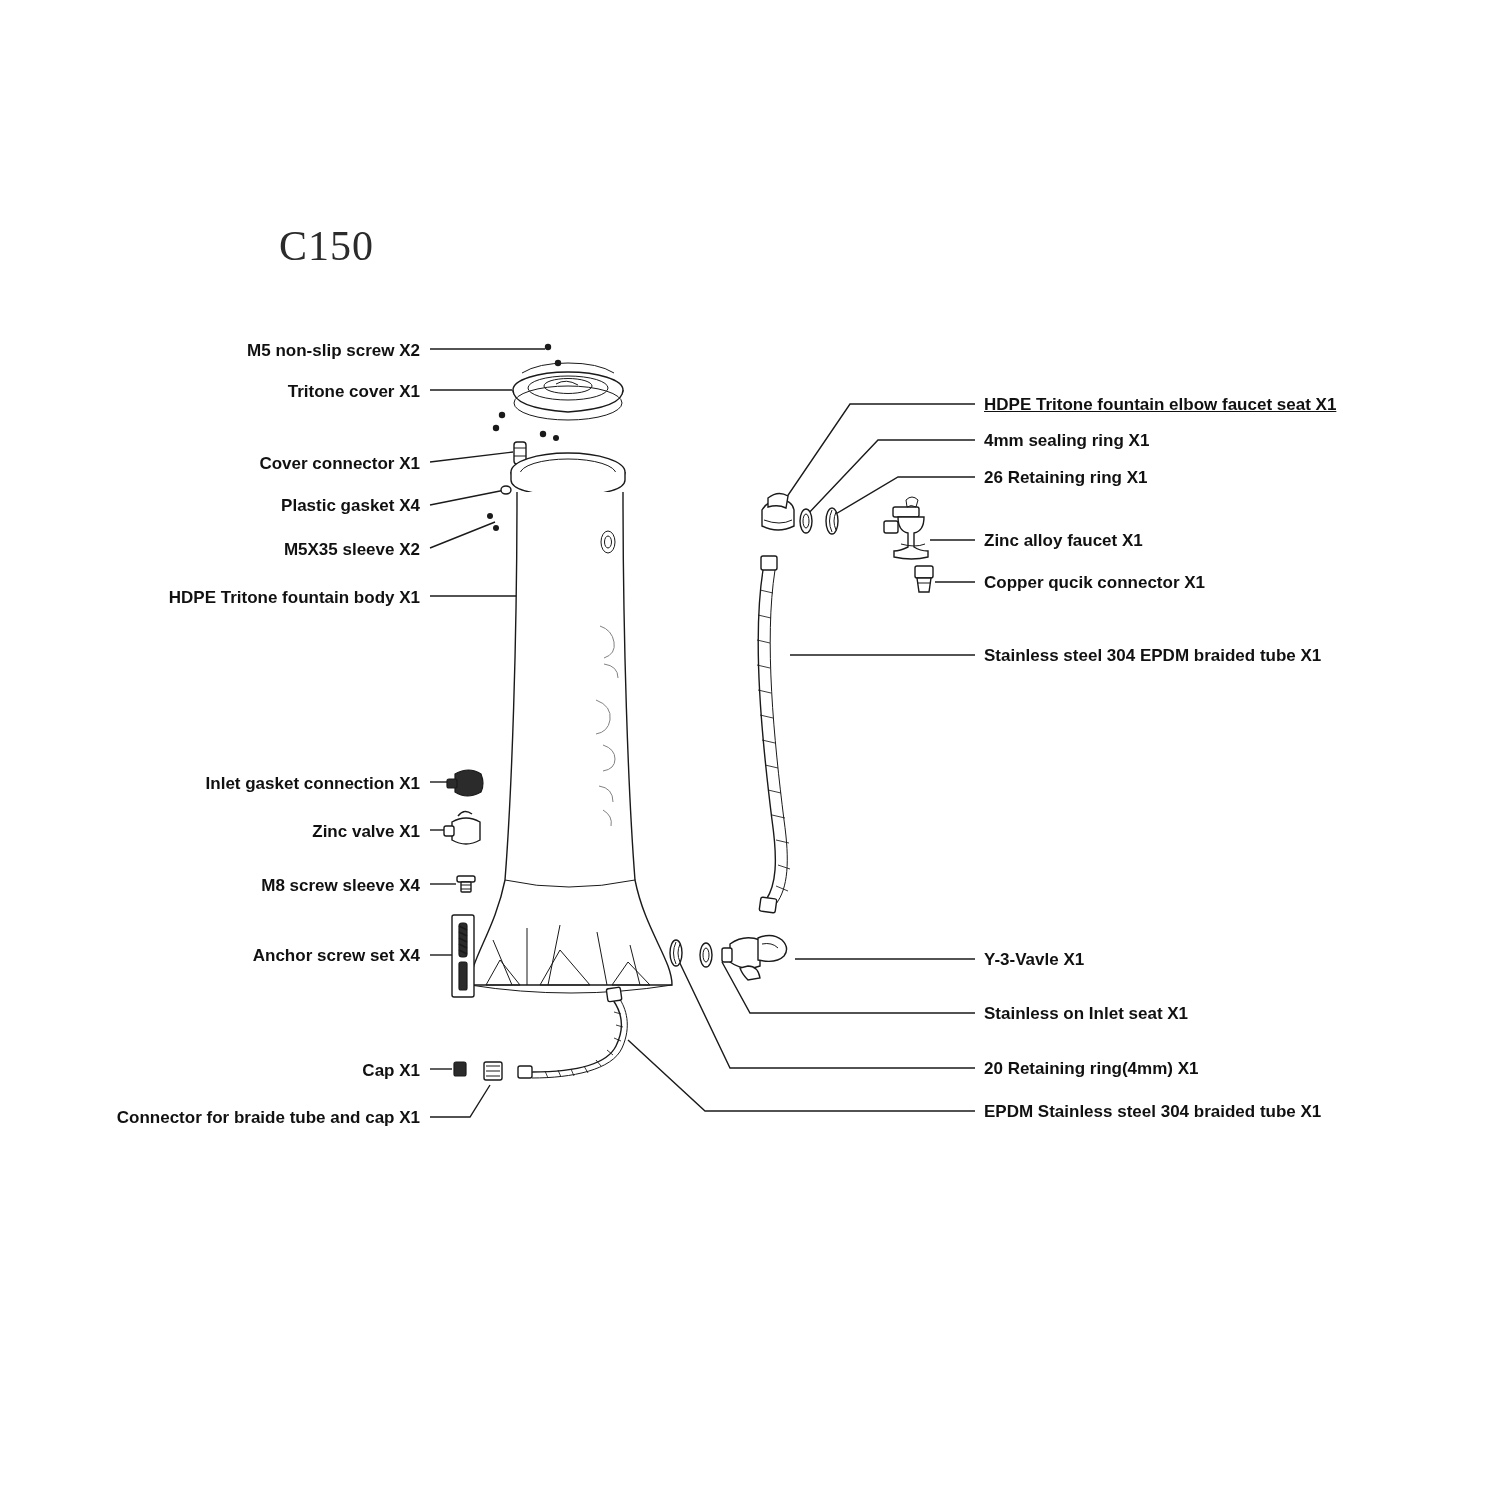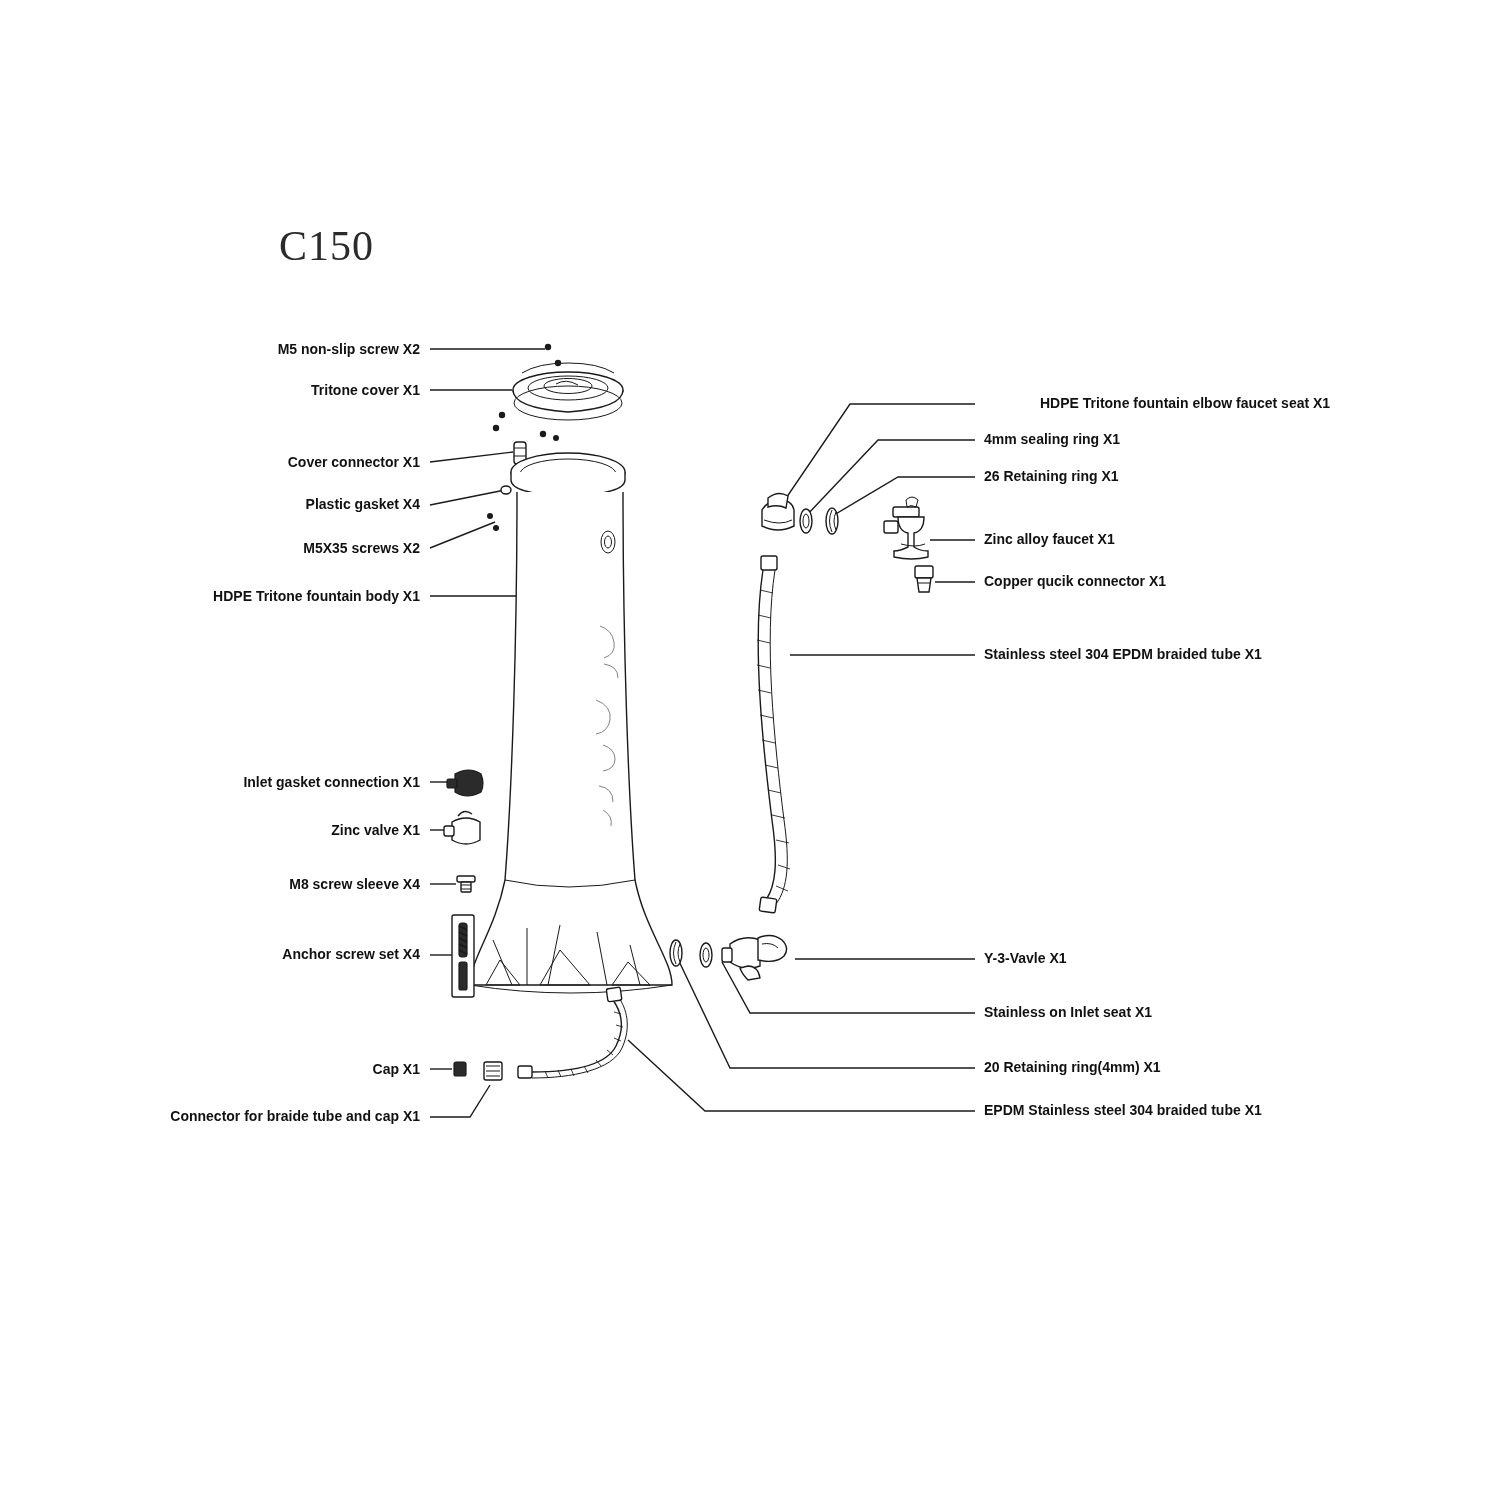--- a/index.html
+++ b/index.html
@@ -22,21 +22,21 @@
     top: 222px;
     font-family: "Liberation Serif", serif;
     font-size: 42px;
     letter-spacing: 1px;
     color: #2b2b2b;
     white-space: nowrap;
   }
   .label {
     position: absolute;
     font-family: "Liberation Sans", sans-serif;
-    font-size: 14px;
+    font-size: 17px;
     font-weight: bold;
     color: #111111;
     white-space: nowrap;
     line-height: 1;
   }
   .label.right {
     text-align: right;
   }
   .label.left {
     text-align: left;
@@ -86,21 +86,21 @@
   <div class="label right" style="left:120px; top:383px; width:300px;">
     <span>Tritone cover X1</span>
   </div>
   <div class="label right" style="left:120px; top:455px; width:300px;text-align:right;">
     <span>Cover connector X1</span>
   </div>
   <div class="label right" style="left:120px; top:497px; width:300px;">
     <span>Plastic gasket X4</span>
   </div>
   <div class="label right" style="left:120px; top:541px; width:300px;">
-    <span>M5X35 screws X2</span>
+    <span>M5X35 sleeve X2</span>
   </div>
   <div class="label right" style="left:90px; top:589px; width:330px;">
     <span>HDPE Tritone fountain body X1</span>
   </div>
   <div class="label right" style="left:120px; top:775px; width:300px;">
     <span>Inlet gasket connection X1</span>
   </div>
   <div class="label right" style="left:120px; top:823px; width:300px;">
     <span>Zinc valve X1</span>
   </div>
@@ -110,21 +110,21 @@
   <div class="label right" style="left:120px; top:947px; width:300px;">
     <span>Anchor screw set X4</span>
   </div>
   <div class="label right" style="left:120px; top:1062px; width:300px;">
     <span>Cap X1</span>
   </div>
   <div class="label right" style="left:50px; top:1109px; width:370px;">
     <span>Connector for braide tube and cap X1</span>
   </div>
 
-  <div class="label left" style="left:1040px; top:396px;">
+  <div class="label left" style="left:984px; top:396px;text-decoration:underline;">
     <span>HDPE Tritone fountain elbow faucet seat X1</span>
   </div>
   <div class="label left" style="left:984px; top:432px;">
     <span>4mm sealing ring X1</span>
   </div>
   <div class="label left" style="left:984px; top:469px;">
     <span>26 Retaining ring X1</span>
   </div>
   <div class="label left" style="left:984px; top:532px;">
     <span>Zinc alloy faucet X1</span>

